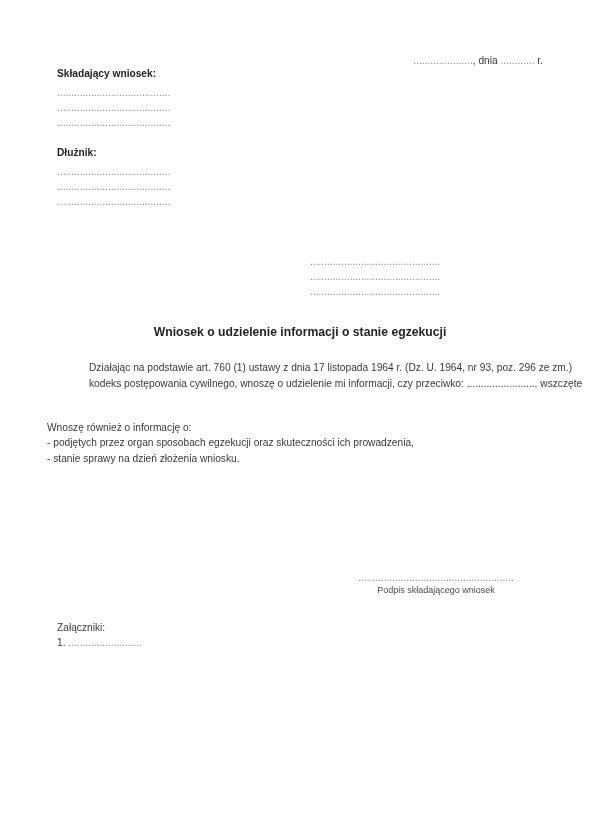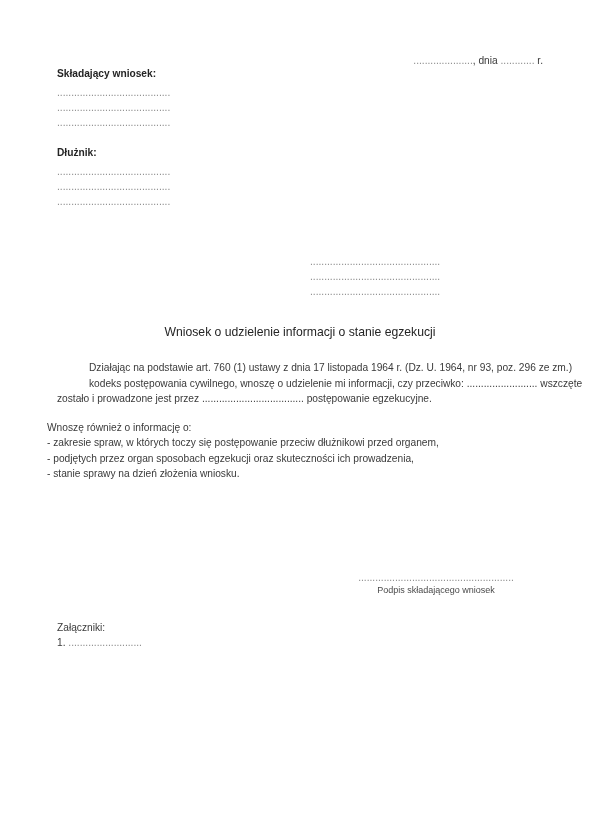--- a/index.html
+++ b/index.html
@@ -21,21 +21,21 @@
   .date-line      { top: 55px; right: 57px; text-align: right; white-space: nowrap; }
 
   .applicant-label{ top: 68px;  left: 57px; }
   .applicant-lines{ top: 85px;  left: 57px; line-height: 15px; }
   .debtor-label   { top: 147px; left: 57px; }
   .debtor-lines   { top: 164px; left: 57px; line-height: 15px; }
 
   .addressee-lines{ top: 254px; left: 310px; line-height: 15px; }
 
   .doc-title      { top: 325px; left: 0; width: 600px; text-align: center;
-                    font-size: 12.2px; font-weight: normal; color: #242424; }
+                    font-size: 12.2px; font-weight: bold; color: #242424; }
 
   .opening-para   { top: 360px; left: 57px; width: 487px; line-height: 15.5px; }
   .op-line        { white-space: nowrap; }
   .op-line.flush  { text-align-last: justify; padding-left: 32px; }
 
   .request-block  { top: 420px; left: 47px; width: 487px; line-height: 15.3px; }
   .request-block div { white-space: nowrap; }
 
   .closing-para   { top: 510px; left: 57px; width: 487px; white-space: nowrap; }
 
@@ -71,26 +71,24 @@
     <div class="dots nowrap">..............................................</div>
     <div class="dots nowrap">..............................................</div>
     <div class="dots nowrap">..............................................</div>
   </div>
 
   <div class="abs doc-title">Wniosek o udzielenie informacji o stanie egzekucji</div>
 
   <div class="abs opening-para">
     <div class="op-line flush">Działając na podstawie art. 760 (1) ustawy z dnia 17 listopada 1964 r. (Dz. U. 1964, nr 93, poz. 296 ze zm.)</div>
     <div class="op-line flush">kodeks postępowania cywilnego, wnoszę o udzielenie mi informacji, czy przeciwko: ......................... wszczęte</div>
-    <div class="op-line">zostało i prowadzone jest przez .................................... postępowanie egzekucyjne.</div>
   </div>
 
   <div class="abs request-block">
     <div>Wnoszę również o informację o:</div>
-    <div>- zakresie spraw, w których toczy się postępowanie przeciw dłużnikowi przed organem,</div>
     <div>- podjętych przez organ sposobach egzekucji oraz skuteczności ich prowadzenia,</div>
     <div>- stanie sprawy na dzień złożenia wniosku.</div>
   </div>
 
 
   <div class="abs signature-block">
     <div class="dots signature-dots">.......................................................</div>
     <div class="signature-cap">Podpis składającego wniosek</div>
   </div>
 

